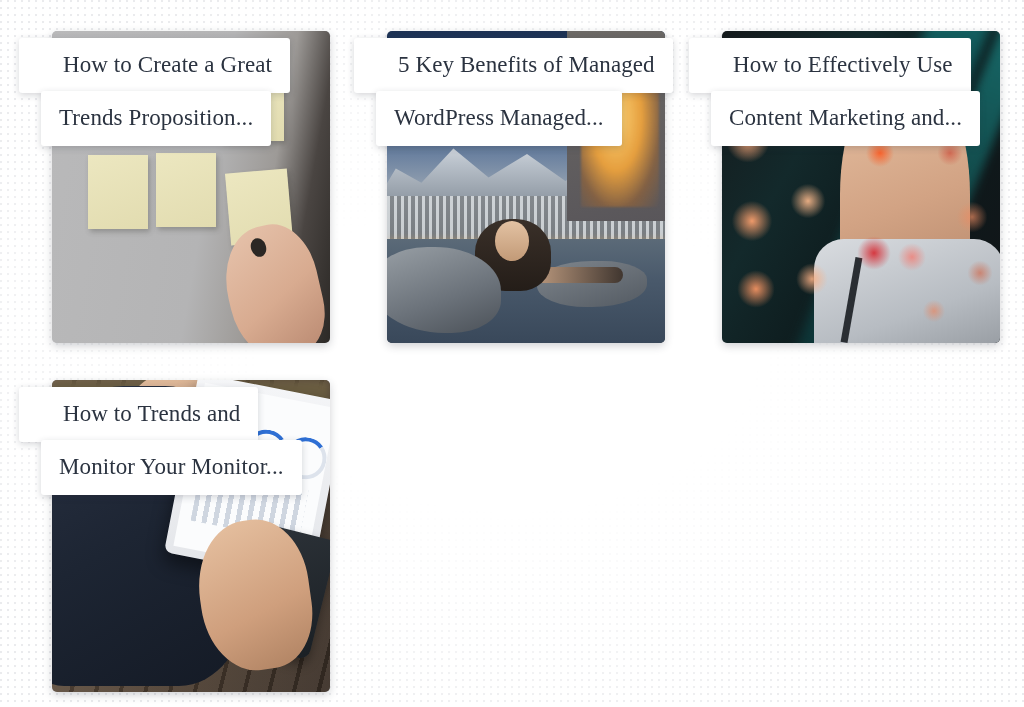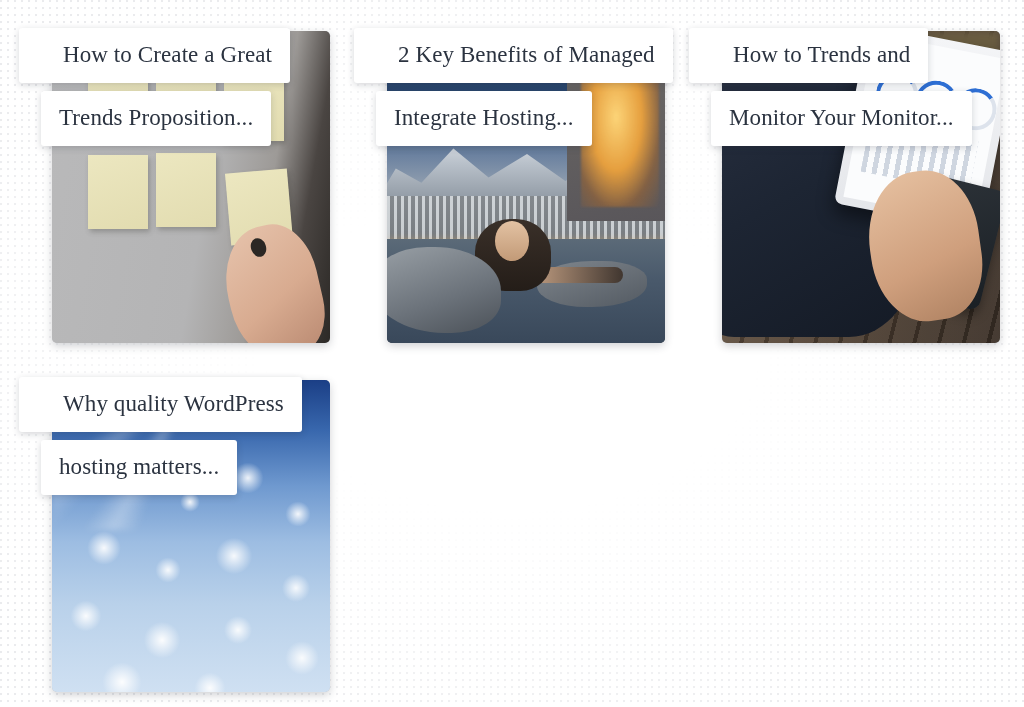--- a/index.html
+++ b/index.html
@@ -78,21 +78,21 @@
     letter-spacing: 0.1px;
     white-space: nowrap;
     padding: 15px 18px 17px 18px;
     border-radius: 3px;
     box-shadow: 0 2px 7px rgba(40,45,60,0.20);
     width: max-content;
   }
   .title-line.line-1 {
     position: absolute;
     left: 0px;
-    top: 28px;
+    top: 38px;
     padding-left: 44px;
   }
   .title-line.line-2 {
     position: absolute;
     left: 22px;
     top: 91px;
   }
 
   
 
@@ -478,25 +478,40 @@
       <div class="water"></div>
       <div class="cabin"></div>
       <div class="cabin-light"></div>
       <div class="rock-r"></div>
       <div class="arms"></div>
       <div class="person"></div>
       <div class="person-face"></div>
       <div class="rock-l"></div>
     </div>
     <div class="card-title">
-      <span class="title-line line-1">2 Key Benefits of Managed</span>
-      <span class="title-line line-2">Integrate Hosting...</span>
+      <span class="title-line line-1">5 Key Benefits of Managed</span>
+      <span class="title-line line-2">WordPress Managed...</span>
     </div>
   </article>
 
+  <article class="post-card">
+    <div class="card-thumb ph-bokeh">
+      <div class="layer bg"></div>
+      <div class="teal-streak"></div>
+      <div class="teal-streak2"></div>
+      <div class="man"></div>
+      <div class="shirt"></div>
+      <div class="strap"></div>
+      <div class="blobs"></div>
+    </div>
+    <div class="card-title">
+      <span class="title-line line-1">How to Effectively Use</span>
+      <span class="title-line line-2">Content Marketing and...</span>
+    </div>
+  </article>
 
   <article class="post-card">
     <div class="card-thumb ph-tablet">
       <div class="layer bg"></div>
       <div class="layer planks"></div>
       <div class="top-blur"></div>
       <div class="head"></div>
       <div class="suit"></div>
       <div class="tablet">
         <div class="screen">
@@ -508,25 +523,14 @@
       </div>
       <div class="phone"></div>
       <div class="hand"></div>
     </div>
     <div class="card-title">
       <span class="title-line line-1">How to Trends and</span>
       <span class="title-line line-2">Monitor Your Monitor...</span>
     </div>
   </article>
 
-  <article class="post-card">
-    <div class="card-thumb ph-clouds">
-      <div class="layer bg"></div>
-      <div class="rays"></div>
-      <div class="puffs"></div>
-    </div>
-    <div class="card-title">
-      <span class="title-line line-1">Why quality WordPress</span>
-      <span class="title-line line-2">hosting matters...</span>
-    </div>
-  </article>
 
 </div>
 
 </body></html>

